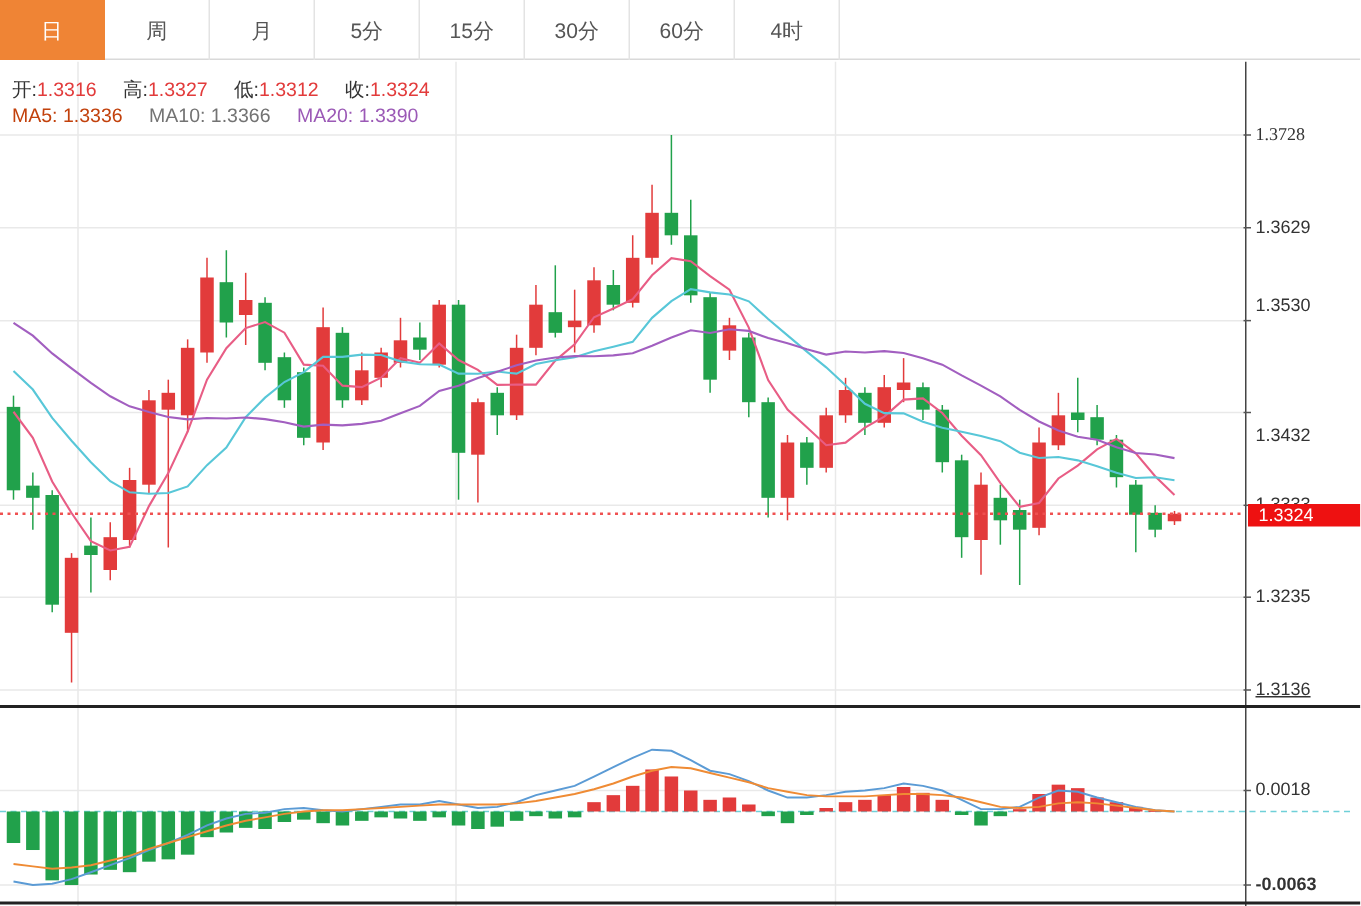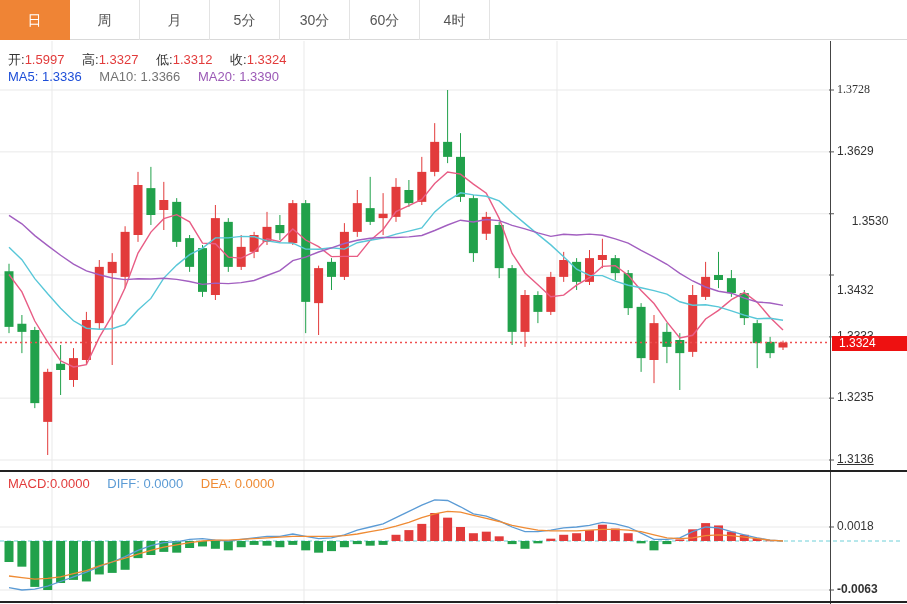--- a/index.html
+++ b/index.html
@@ -8,21 +8,21 @@
   .tabbar{position:absolute;top:0;left:0;width:907px;height:40px;display:flex;background:#fff;border-bottom:1px solid #d9d9d9;box-sizing:border-box;z-index:8;}
   .tab{width:70px;height:40px;line-height:40px;text-align:center;font-size:14px;color:#555;border-right:1px solid #e3e3e3;box-sizing:border-box;cursor:pointer;}
   .tab.active{background:#ef8435;color:#fff;border-right-color:#ef8435;}
 
   .info1{position:absolute;top:51px;left:8px;font-size:13px;color:#333;z-index:6;white-space:nowrap;}
   .info2{position:absolute;top:69px;left:8px;font-size:13px;z-index:6;white-space:nowrap;}
   .macdinfo{position:absolute;top:476px;left:8px;font-size:13px;z-index:6;white-space:nowrap;}
   .pair{margin-right:14px;}
   .lbl{color:#333;}
   .vred{color:#e23b3b;}
-  .ma5{color:#1d4ed8;}
+  .ma5{color:#c2410c;}
   .ma10{color:#737373;text-align:right;}
   .ma20{color:#9b59b6;}
   .dif{color:#5b9bd5;}
   .dea{color:#ef8b34;}
 
   svg{position:absolute;left:0;display:block;}
   #main-chart{top:41px;}
   #macd-chart{top:472px;}
 
   .ylab{position:absolute;left:837px;width:66px;font-size:12px;color:#333;z-index:4;line-height:15px;}
@@ -34,27 +34,28 @@
 </head>
 <body>
 
 <div id="stage">
 
   <div class="tabbar">
     <div class="tab active">日</div>
     <div class="tab">周</div>
     <div class="tab">月</div>
     <div class="tab">5分</div>
+    <div class="tab">15分</div>
     <div class="tab">30分</div>
     <div class="tab">60分</div>
     <div class="tab">4时</div>
   </div>
 
   <div class="info1">
-    <span class="pair"><span class="lbl">开:</span><span class="vred">1.5997</span></span>
+    <span class="pair"><span class="lbl">开:</span><span class="vred">1.3316</span></span>
     <span class="pair"><span class="lbl">高:</span><span class="vred">1.3327</span></span>
     <span class="pair"><span class="lbl">低:</span><span class="vred">1.3312</span></span>
     <span class="pair"><span class="lbl">收:</span><span class="vred">1.3324</span></span>
   </div>
 
   <div class="info2">
     <span class="pair ma5"><span>MA5:</span> <span>1.3336</span></span>
     <span class="pair ma10"><span>MA10:</span> <span>1.3366</span></span>
     <span class="pair ma20"><span>MA20:</span> <span>1.3390</span></span>
   </div>
@@ -202,21 +203,21 @@
       <line x1="829" y1="172.75000000000026" x2="834" y2="172.75000000000026" stroke="#555" stroke-width="1"></line>
       <line x1="829" y1="234.00000000000045" x2="834" y2="234.00000000000045" stroke="#555" stroke-width="1"></line>
       <line x1="829" y1="295.87500000000057" x2="834" y2="295.87500000000057" stroke="#555" stroke-width="1"></line>
       <line x1="829" y1="357.12500000000074" x2="834" y2="357.12500000000074" stroke="#555" stroke-width="1"></line>
       <line x1="829" y1="418.9999999999995" x2="834" y2="418.9999999999995" stroke="#555" stroke-width="1"></line>
     </svg>
 
   <div id="y-labels">
       <div class="ylab" style="top: 82px; font-family: Liberation Serif, serif;">1.3728</div>
       <div class="ylab" style="top: 143.875px;">1.3629</div>
-      <div class="ylab" style="top: 214px; text-align: center;">1.3530</div>
+      <div class="ylab" style="top: 196px;">1.3530</div>
       <div class="ylab" style="top: 283px;">1.3432</div>
       <div class="ylab" style="top: 328.875px;">1.3333</div>
       <div class="ylab" style="top: 390.125px;">1.3235</div>
       <div class="ylab" style="top: 452px; text-decoration: underline;">1.3136</div>
     </div>
   <div class="price-tag">1.3324</div>
 
   <div class="sep"></div>
 
   <svg id="macd-chart" width="907" height="132">
@@ -286,25 +287,20 @@
       <rect x="739.8000000000001" y="62.775999999999996" width="9" height="6.224" fill="#e23b3b"></rect>
       <rect x="752.7" y="65.888" width="9" height="3.112" fill="#e23b3b"></rect>
       <rect x="765.6" y="68.222" width="9" height="1" fill="#e23b3b"></rect>
       <polyline points="9,115.7 21.9,118.0 34.8,117.2 47.7,114.1 60.6,109.5 73.5,104.8 86.4,100.1 99.3,94.7 112.2,90.0 125.10000000000001,84.6 138,78.3 150.9,73.7 163.8,70.6 176.70000000000002,69.8 189.6,67.4 202.5,66.7 215.4,68.2 228.3,69.0 241.20000000000002,67.4 254.1,65.9 267,64.3 279.90000000000003,64.3 292.8,62.0 305.7,64.3 318.6,66.7 331.5,65.9 344.40000000000003,62.8 357.3,58.1 370.2,55.0 383.1,51.9 396,45.7 408.90000000000003,39.4 421.8,33.2 434.7,27.8 447.6,28.5 460.5,34.8 473.40000000000003,41.8 486.3,44.1 499.2,48.8 512.1,55.0 525,59.7 537.9,59.7 550.8000000000001,58.1 563.7,55.8 576.6,55.0 589.5,53.4 602.4,50.3 615.3000000000001,51.9 628.2,55.0 641.1,61.2 654,67.4 666.9,67.4 679.8000000000001,65.9 692.7,59.7 705.6,55.0 718.5,55.8 731.4,59.7 744.3000000000001,62.8 757.2,65.9 770.1,68.2 783,69.0 " fill="none" stroke="#5b9bd5" stroke-width="1.3"></polyline>
       <polyline points="9,104.0 21.9,105.6 34.8,107.1 47.7,106.3 60.6,104.8 73.5,101.7 86.4,98.6 99.3,93.9 112.2,90.0 125.10000000000001,86.1 138,82.2 150.9,78.3 163.8,75.2 176.70000000000002,72.9 189.6,70.6 202.5,69.0 215.4,68.2 228.3,68.2 241.20000000000002,67.4 254.1,66.7 267,65.9 279.90000000000003,65.1 292.8,64.3 305.7,64.3 318.6,64.3 331.5,64.3 344.40000000000003,63.6 357.3,62.0 370.2,59.7 383.1,57.3 396,54.2 408.90000000000003,50.3 421.8,45.7 434.7,41.8 447.6,39.4 460.5,40.2 473.40000000000003,43.3 486.3,46.4 499.2,49.5 512.1,53.4 525,55.8 537.9,58.1 550.8000000000001,58.9 563.7,58.9 576.6,58.9 589.5,58.1 602.4,57.3 615.3000000000001,57.3 628.2,58.1 641.1,59.7 654,62.8 666.9,65.9 679.8000000000001,66.7 692.7,65.9 705.6,63.6 718.5,62.8 731.4,63.6 744.3000000000001,65.1 757.2,66.7 770.1,68.2 783,69.0 " fill="none" stroke="#ef8b34" stroke-width="1.3"></polyline>
       <line x1="830.5" y1="0" x2="830.5" y2="132" stroke="#444444" stroke-width="1"></line>
       <line x1="829" y1="54.995999999999995" x2="834" y2="54.995999999999995" stroke="#555" stroke-width="1"></line>
       <line x1="829" y1="118.01400000000001" x2="834" y2="118.01400000000001" stroke="#555" stroke-width="1"></line>
     </svg>
 
-  <div class="macdinfo">
-    <span class="pair vred"><span>MACD:</span><span>0.0000</span></span>
-    <span class="pair dif"><span>DIFF:</span> <span>0.0000</span></span>
-    <span class="pair dea"><span>DEA:</span> <span>0.0000</span></span>
-  </div>
 
   <div id="y2-labels">
       <div class="ylab" style="top: 518.996px;">0.0018</div>
       <div class="ylab" style="top: 582.014px; font-weight: bold;">-0.0063</div>
     </div>
 
   <div class="botline"></div>
 </div>
 
 </body></html>

